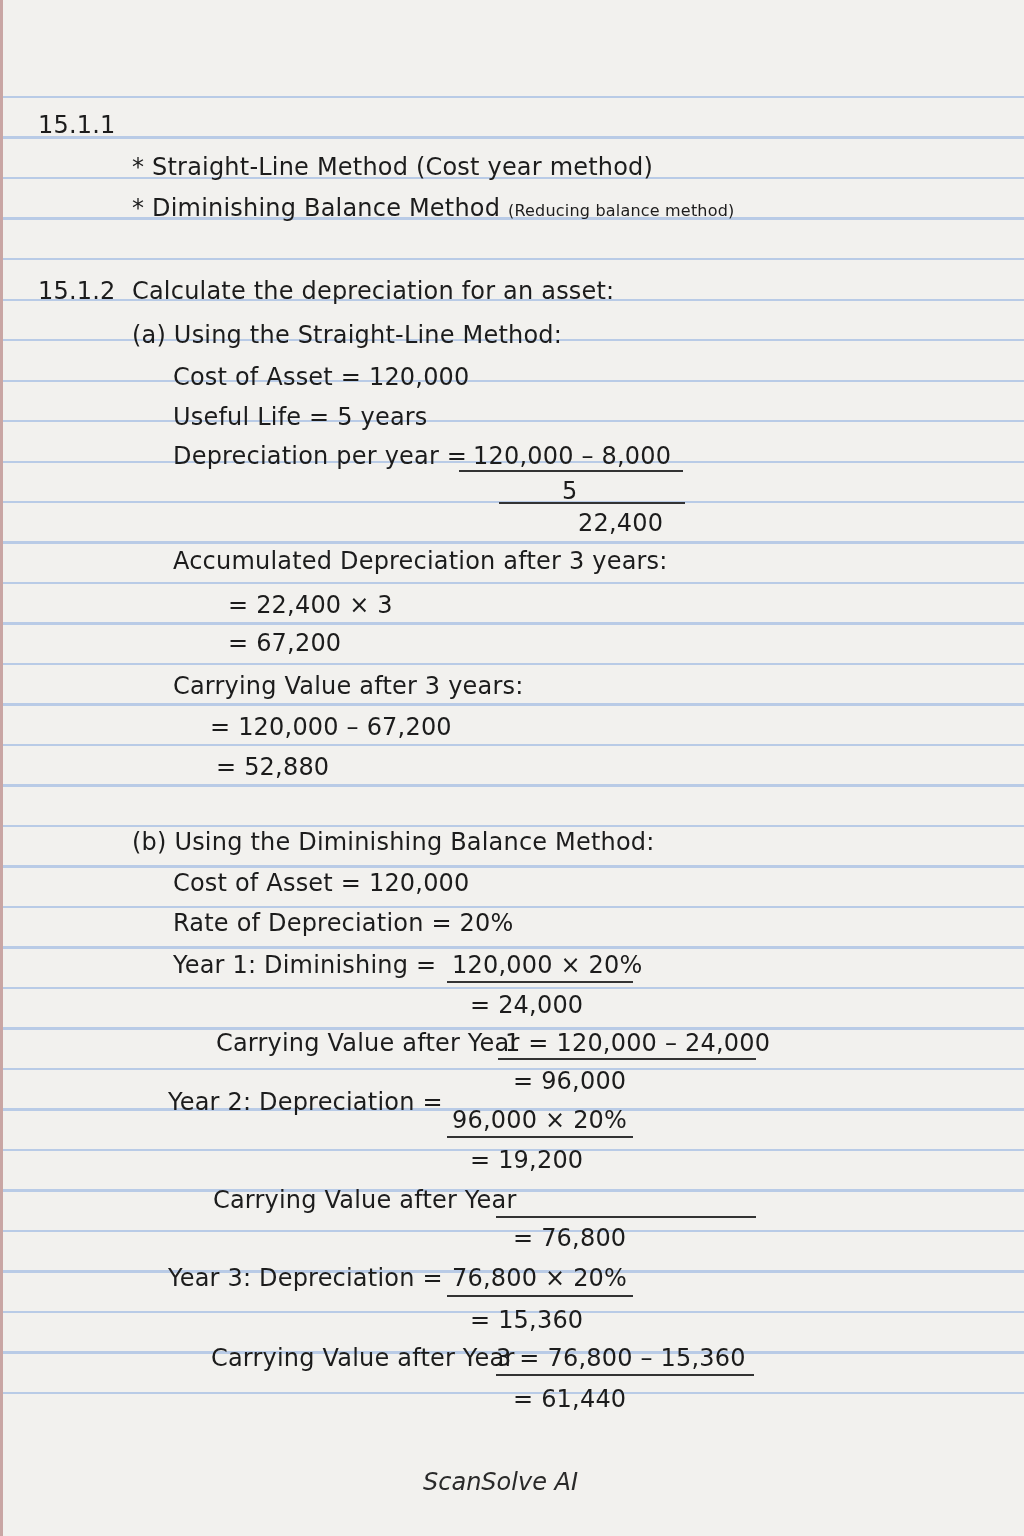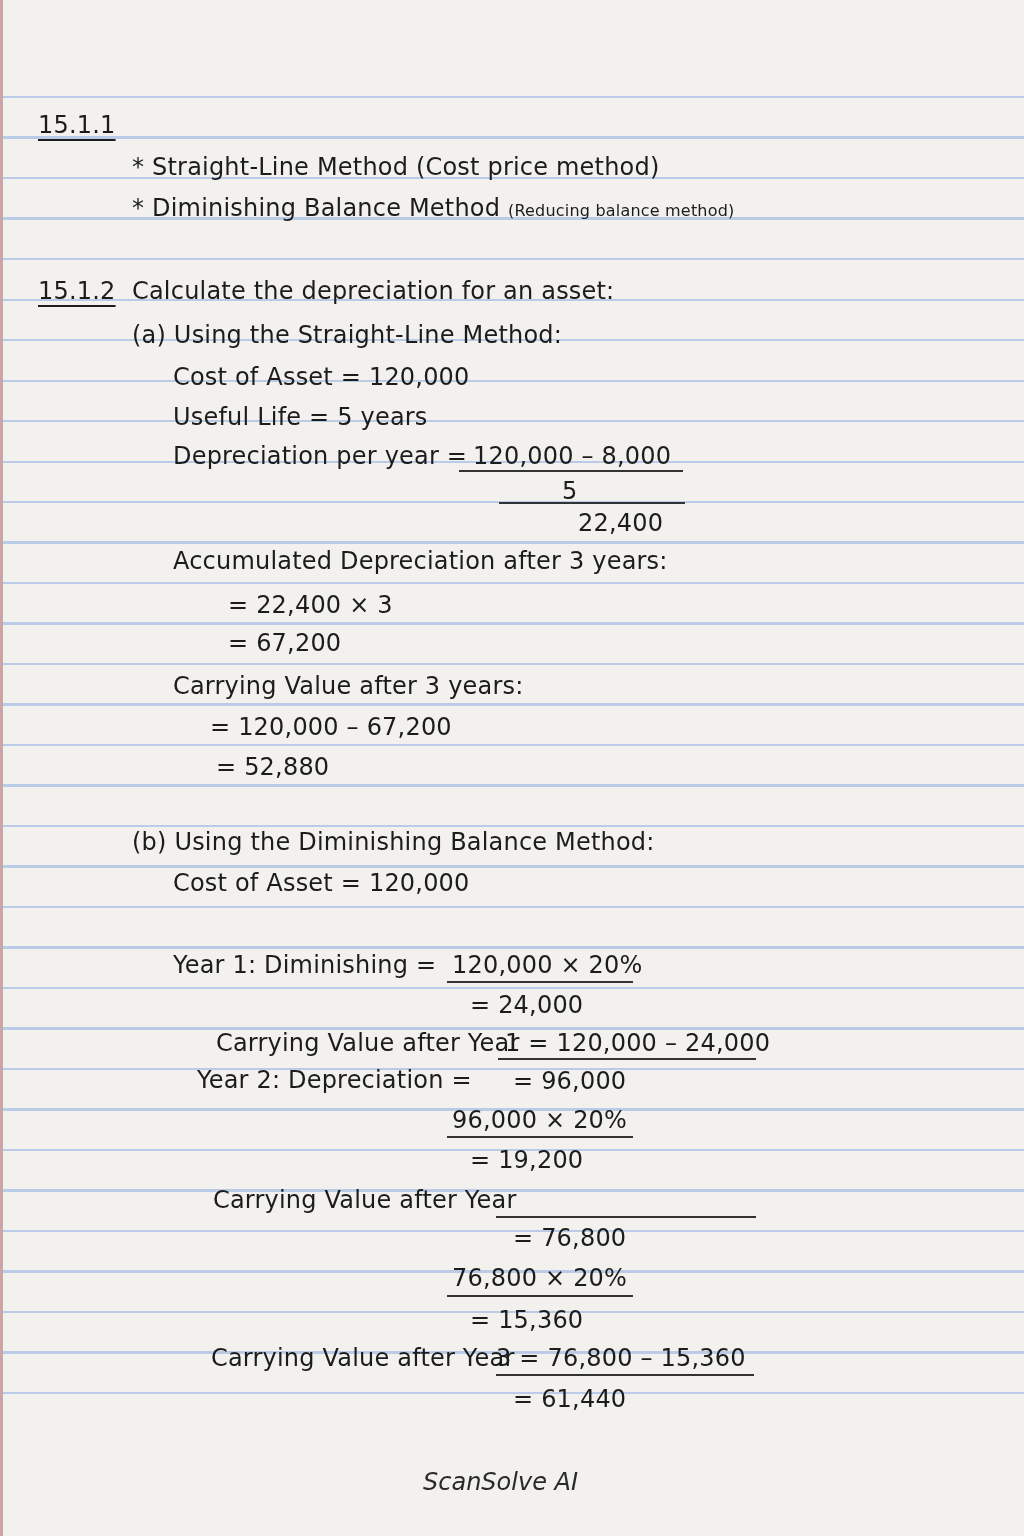--- a/index.html
+++ b/index.html
@@ -23,40 +23,40 @@
   }
   .margin-edge {
     position: absolute; left: 0; top: 0; width: 3px; height: 1536px;
     background: #c9a6a4;
   }
   .line {
     position: absolute; white-space: nowrap;
     font-size: 24px; line-height: 30px;
     letter-spacing: 0.2px;
   }
-  .sec-num { text-decoration: underline; text-underline-offset: 6px; text-decoration-thickness: 1.5px; }
+  .sec-num { text-underline-offset: 6px; text-decoration-thickness: 1.5px; }
   .small { font-size: 16px; }
   .rule {
     position: absolute; height: 0; border-top: 2px solid #333;
   }
   .footer {
     position: absolute; font-style: italic; font-size: 24px;
     font-family: "DejaVu Sans", sans-serif; color: #2a2a2a;
   }
 </style>
 </head>
 <body>
 
 <div class="page">
   <div class="margin-edge"></div>
 
   <div class="line sec-num" style="left:38px; top:110px;">15.1.1</div>
   <div class="line" style="left:132px; top:152px;">
     <span>*</span>
-    <span>Straight-Line Method (Cost price method)</span>
+    <span>Straight-Line Method (Cost year method)</span>
   </div>
   <div class="line" style="left:132px; top:193px;">
     <span>*</span>
     <span>Diminishing Balance Method</span>
     <span class="small">(Reducing balance method)</span>
   </div>
 
   <div class="line sec-num" style="left:38px; top:276px;">15.1.2</div>
   <div class="line" style="left:132px; top:320px;">(a) Using the Straight-Line Method:</div>
 
@@ -72,38 +72,40 @@
 
   <div class="line" style="left:173px; top:546px;">Accumulated Depreciation after 3 years:</div>
   <div class="line" style="left:228px; top:590px;">=  22,400 × 3</div>
   <div class="line" style="left:228px; top:628px;">=  67,200</div>
   <div class="line" style="left:173px; top:671px;">Carrying Value after 3 years:</div>
   <div class="line" style="left:210px; top:712px;">=  120,000 – 67,200</div>
   <div class="line" style="left:216px; top:752px;">=  52,880</div>
 
   <div class="line" style="left:132px; top:827px;">(b) Using the Diminishing Balance Method:</div>
   <div class="line" style="left:173px; top:868px;">Cost of Asset  =  120,000</div>
+  <div class="line" style="left:173px; top:908px;">Rate of Depreciation  =  20%</div>
 
   <div class="line" style="left:173px; top:950px;">Year 1:  Diminishing  =</div>
   <div class="line" style="left:452px; top:950px;">120,000 × 20%</div>
   <div class="rule" style="left:447px; top:981px; width:186px;"></div>
   <div class="line" style="left:470px; top:990px;">=  24,000</div>
   <div class="line" style="left:216px; top:1028px;">Carrying Value after Year</div>
   <div class="line" style="left:505px; top:1028px;">1 =  120,000 – 24,000</div>
   <div class="rule" style="left:498px; top:1058px; width:258px;"></div>
   <div class="line" style="left:513px; top:1066px;">=  96,000</div>
 
-  <div class="line" style="left:168px; top:1065px;margin-left:29px;">Year 2:  Depreciation  =</div>
+  <div class="line" style="left:168px; top:1087px;">Year 2:  Depreciation  =</div>
   <div class="line" style="left:452px; top:1105px;">96,000 × 20%</div>
   <div class="rule" style="left:447px; top:1136px; width:186px;"></div>
   <div class="line" style="left:470px; top:1145px;">=  19,200</div>
   <div class="line" style="left:213px; top:1185px;">Carrying Value after Year</div>
   <div class="rule" style="left:496px; top:1216px; width:260px;"></div>
   <div class="line" style="left:513px; top:1223px;">=  76,800</div>
 
+  <div class="line" style="left:168px; top:1263px;">Year 3:  Depreciation  =</div>
   <div class="line" style="left:452px; top:1263px;">76,800 × 20%</div>
   <div class="rule" style="left:447px; top:1295px; width:186px;"></div>
   <div class="line" style="left:470px; top:1305px;">=  15,360</div>
   <div class="line" style="left:211px; top:1343px;">Carrying Value after Year</div>
   <div class="line" style="left:496px; top:1343px;">3 =  76,800 – 15,360</div>
   <div class="rule" style="left:496px; top:1374px; width:258px;"></div>
   <div class="line" style="left:513px; top:1384px;">=  61,440</div>
 
   <div class="footer" style="left:423px; top:1468px;text-align:right;">ScanSolve AI</div>
 </div>

